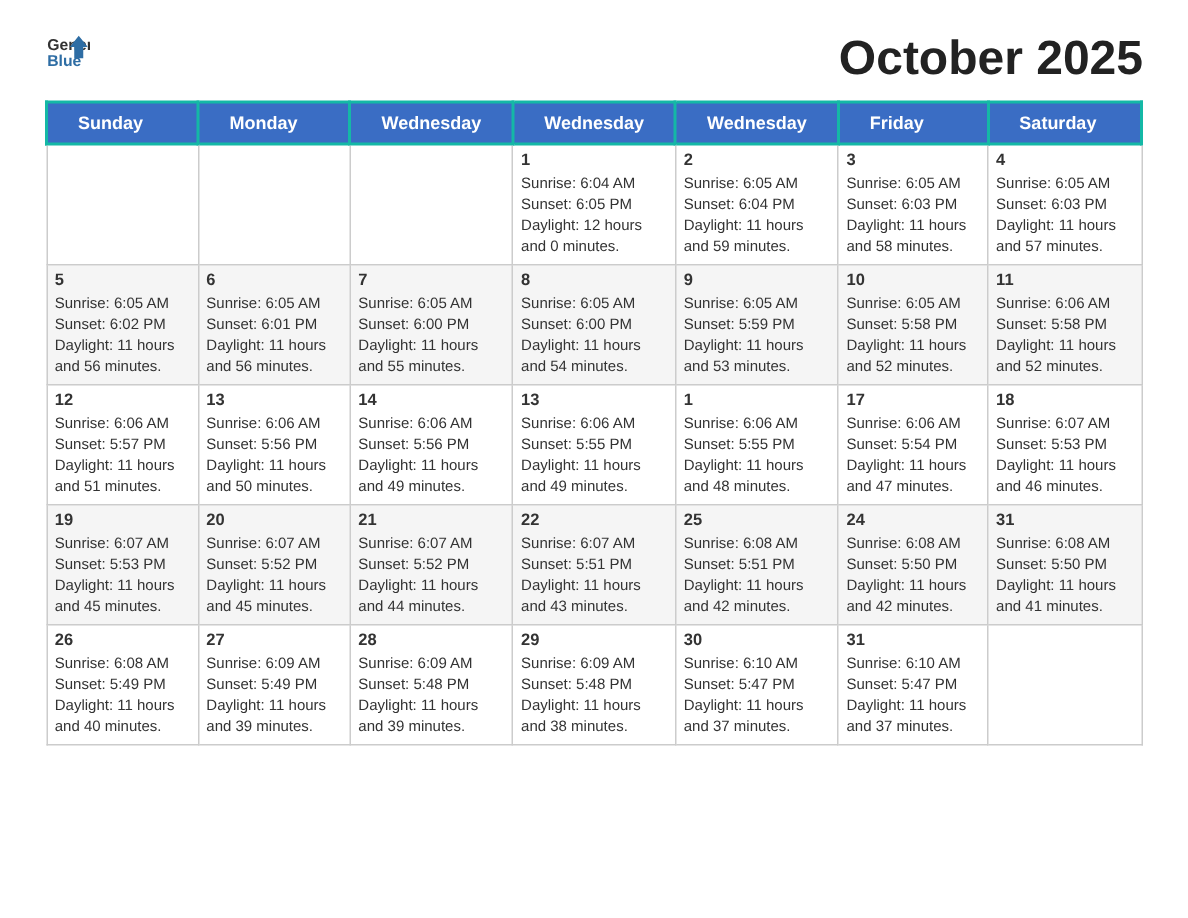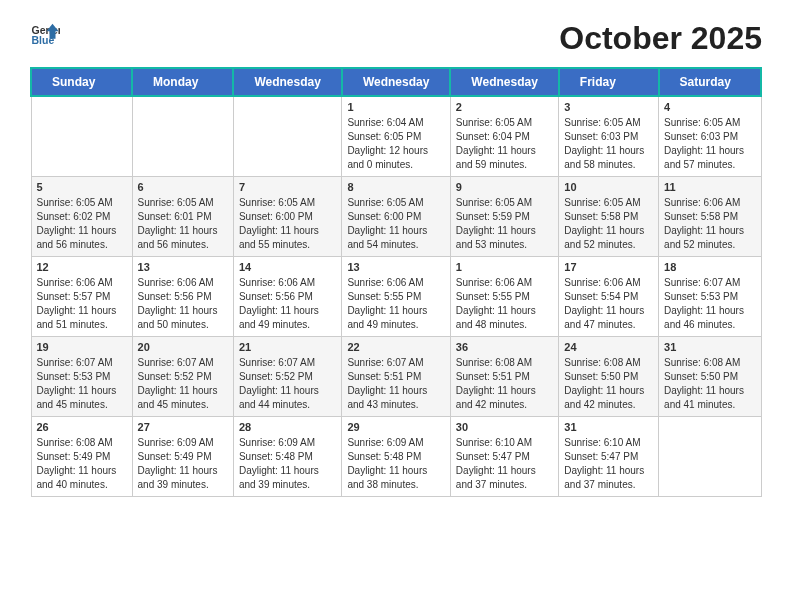--- a/index.html
+++ b/index.html
@@ -267,21 +267,21 @@
 and 44 minutes.</div>
         </td>
         <td>
           <span class="day-number">22</span>
           <div class="day-info" style="white-space: pre-line;">Sunrise: 6:07 AM
 Sunset: 5:51 PM
 Daylight: 11 hours
 and 43 minutes.</div>
         </td>
         <td>
-          <span class="day-number">36</span>
+          <span class="day-number">25</span>
           <div class="day-info" style="white-space: pre-line;">Sunrise: 6:08 AM
 Sunset: 5:51 PM
 Daylight: 11 hours
 and 42 minutes.</div>
         </td>
         <td>
           <span class="day-number">24</span>
           <div class="day-info" style="white-space: pre-line;">Sunrise: 6:08 AM
 Sunset: 5:50 PM
 Daylight: 11 hours

